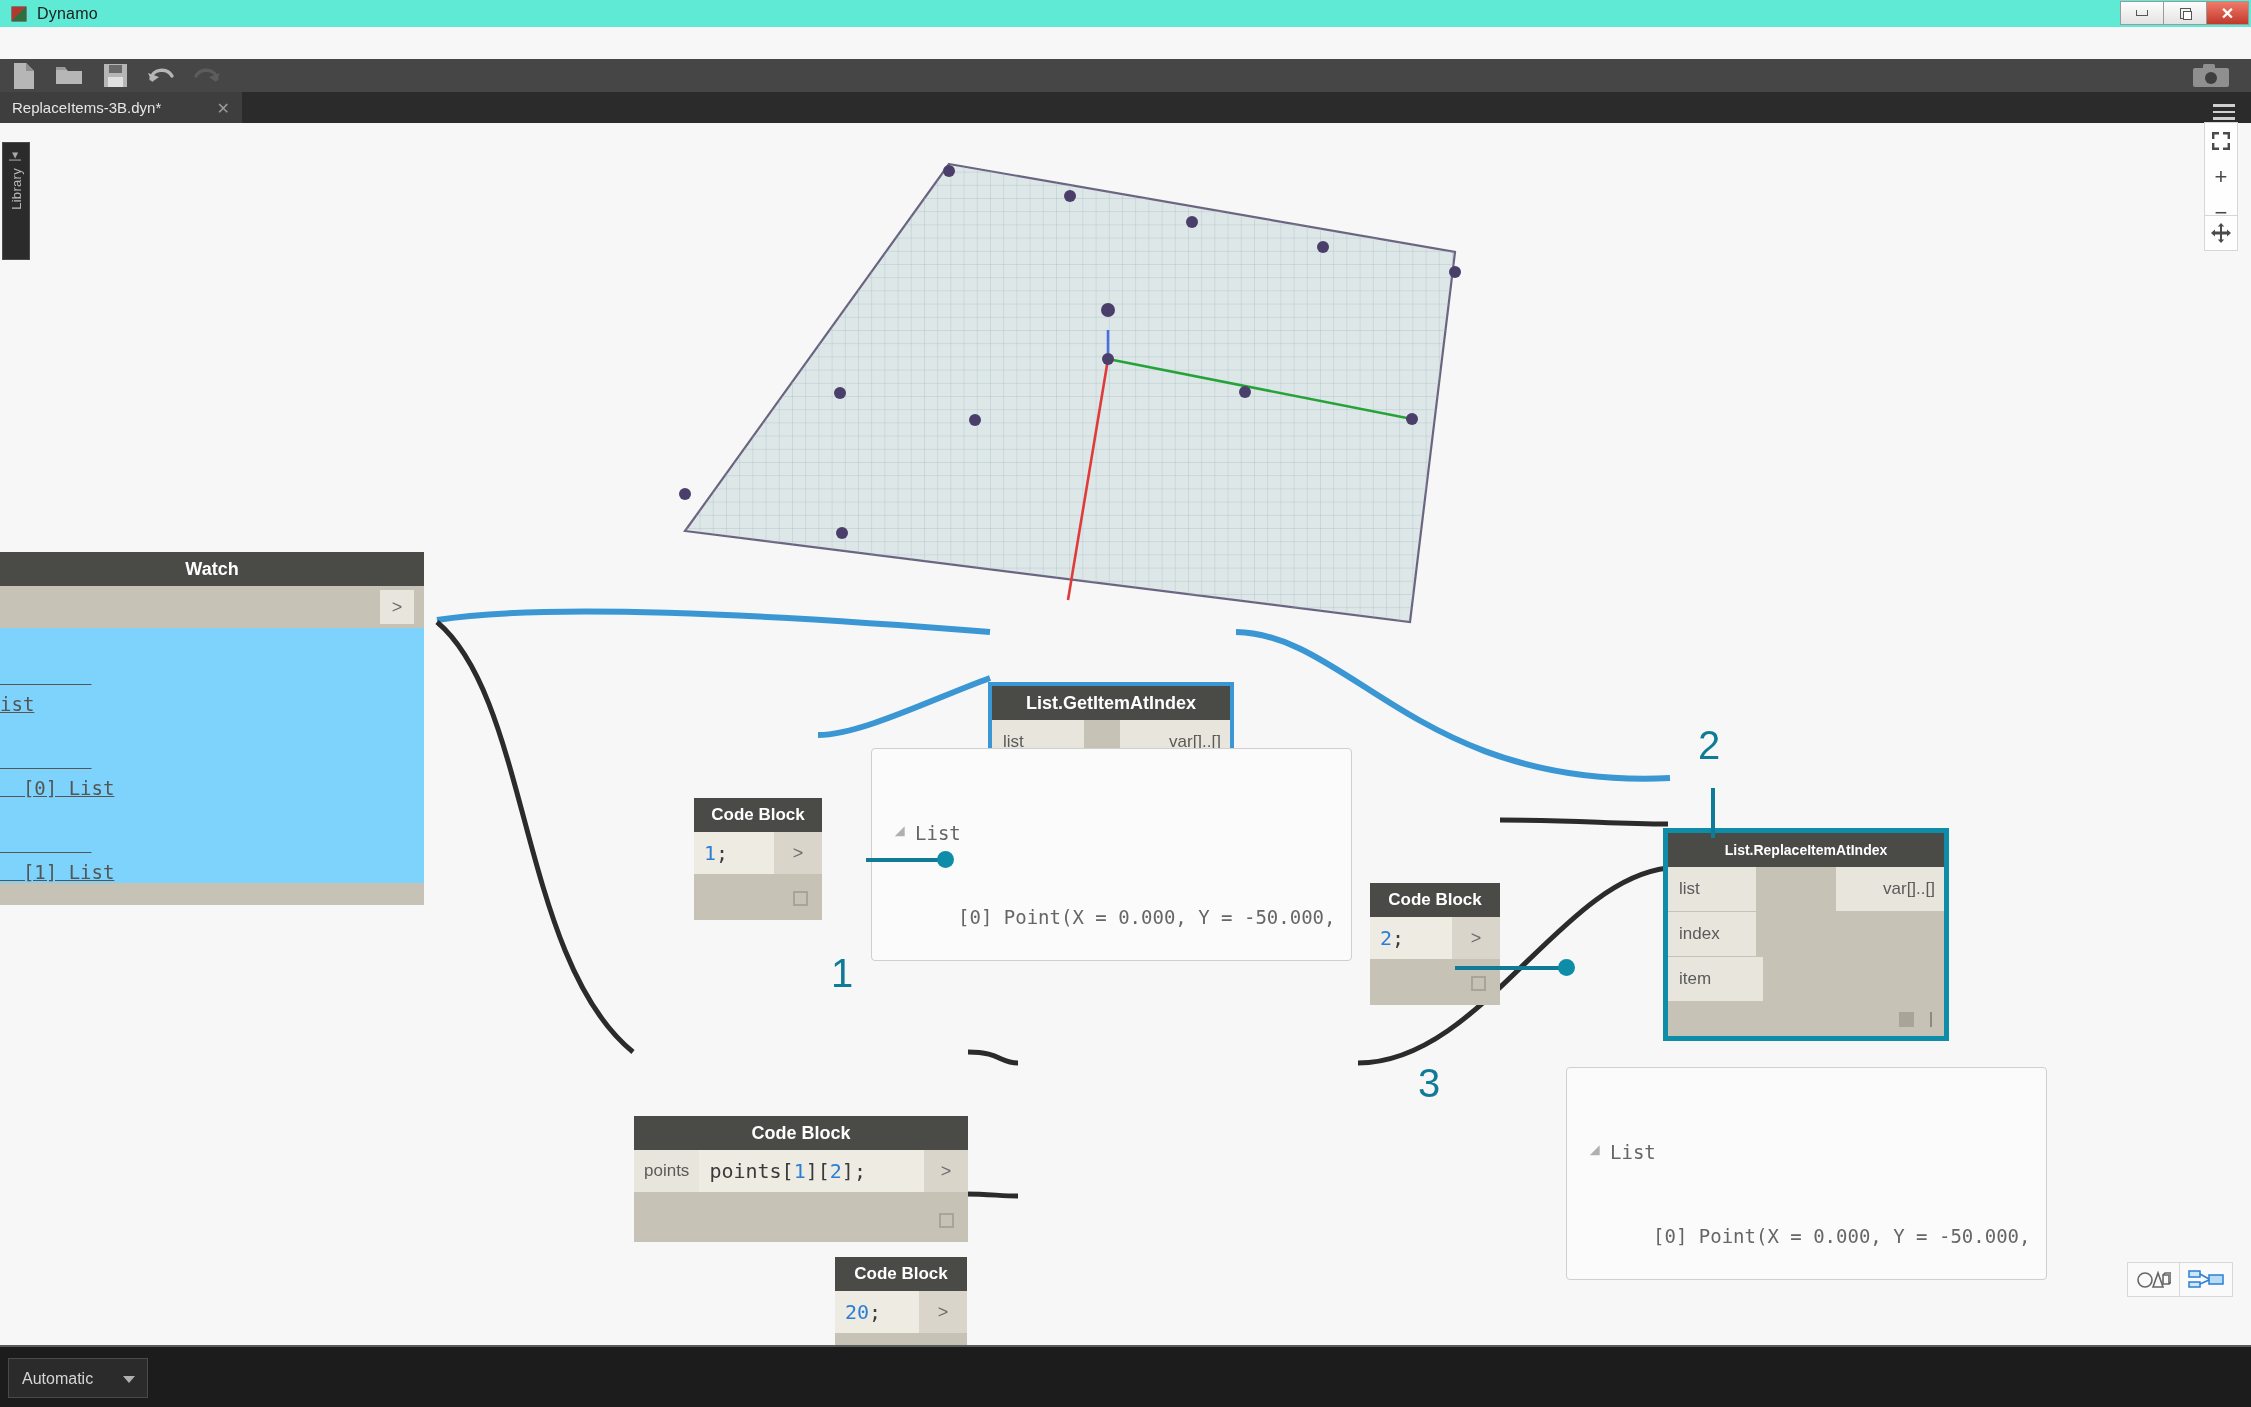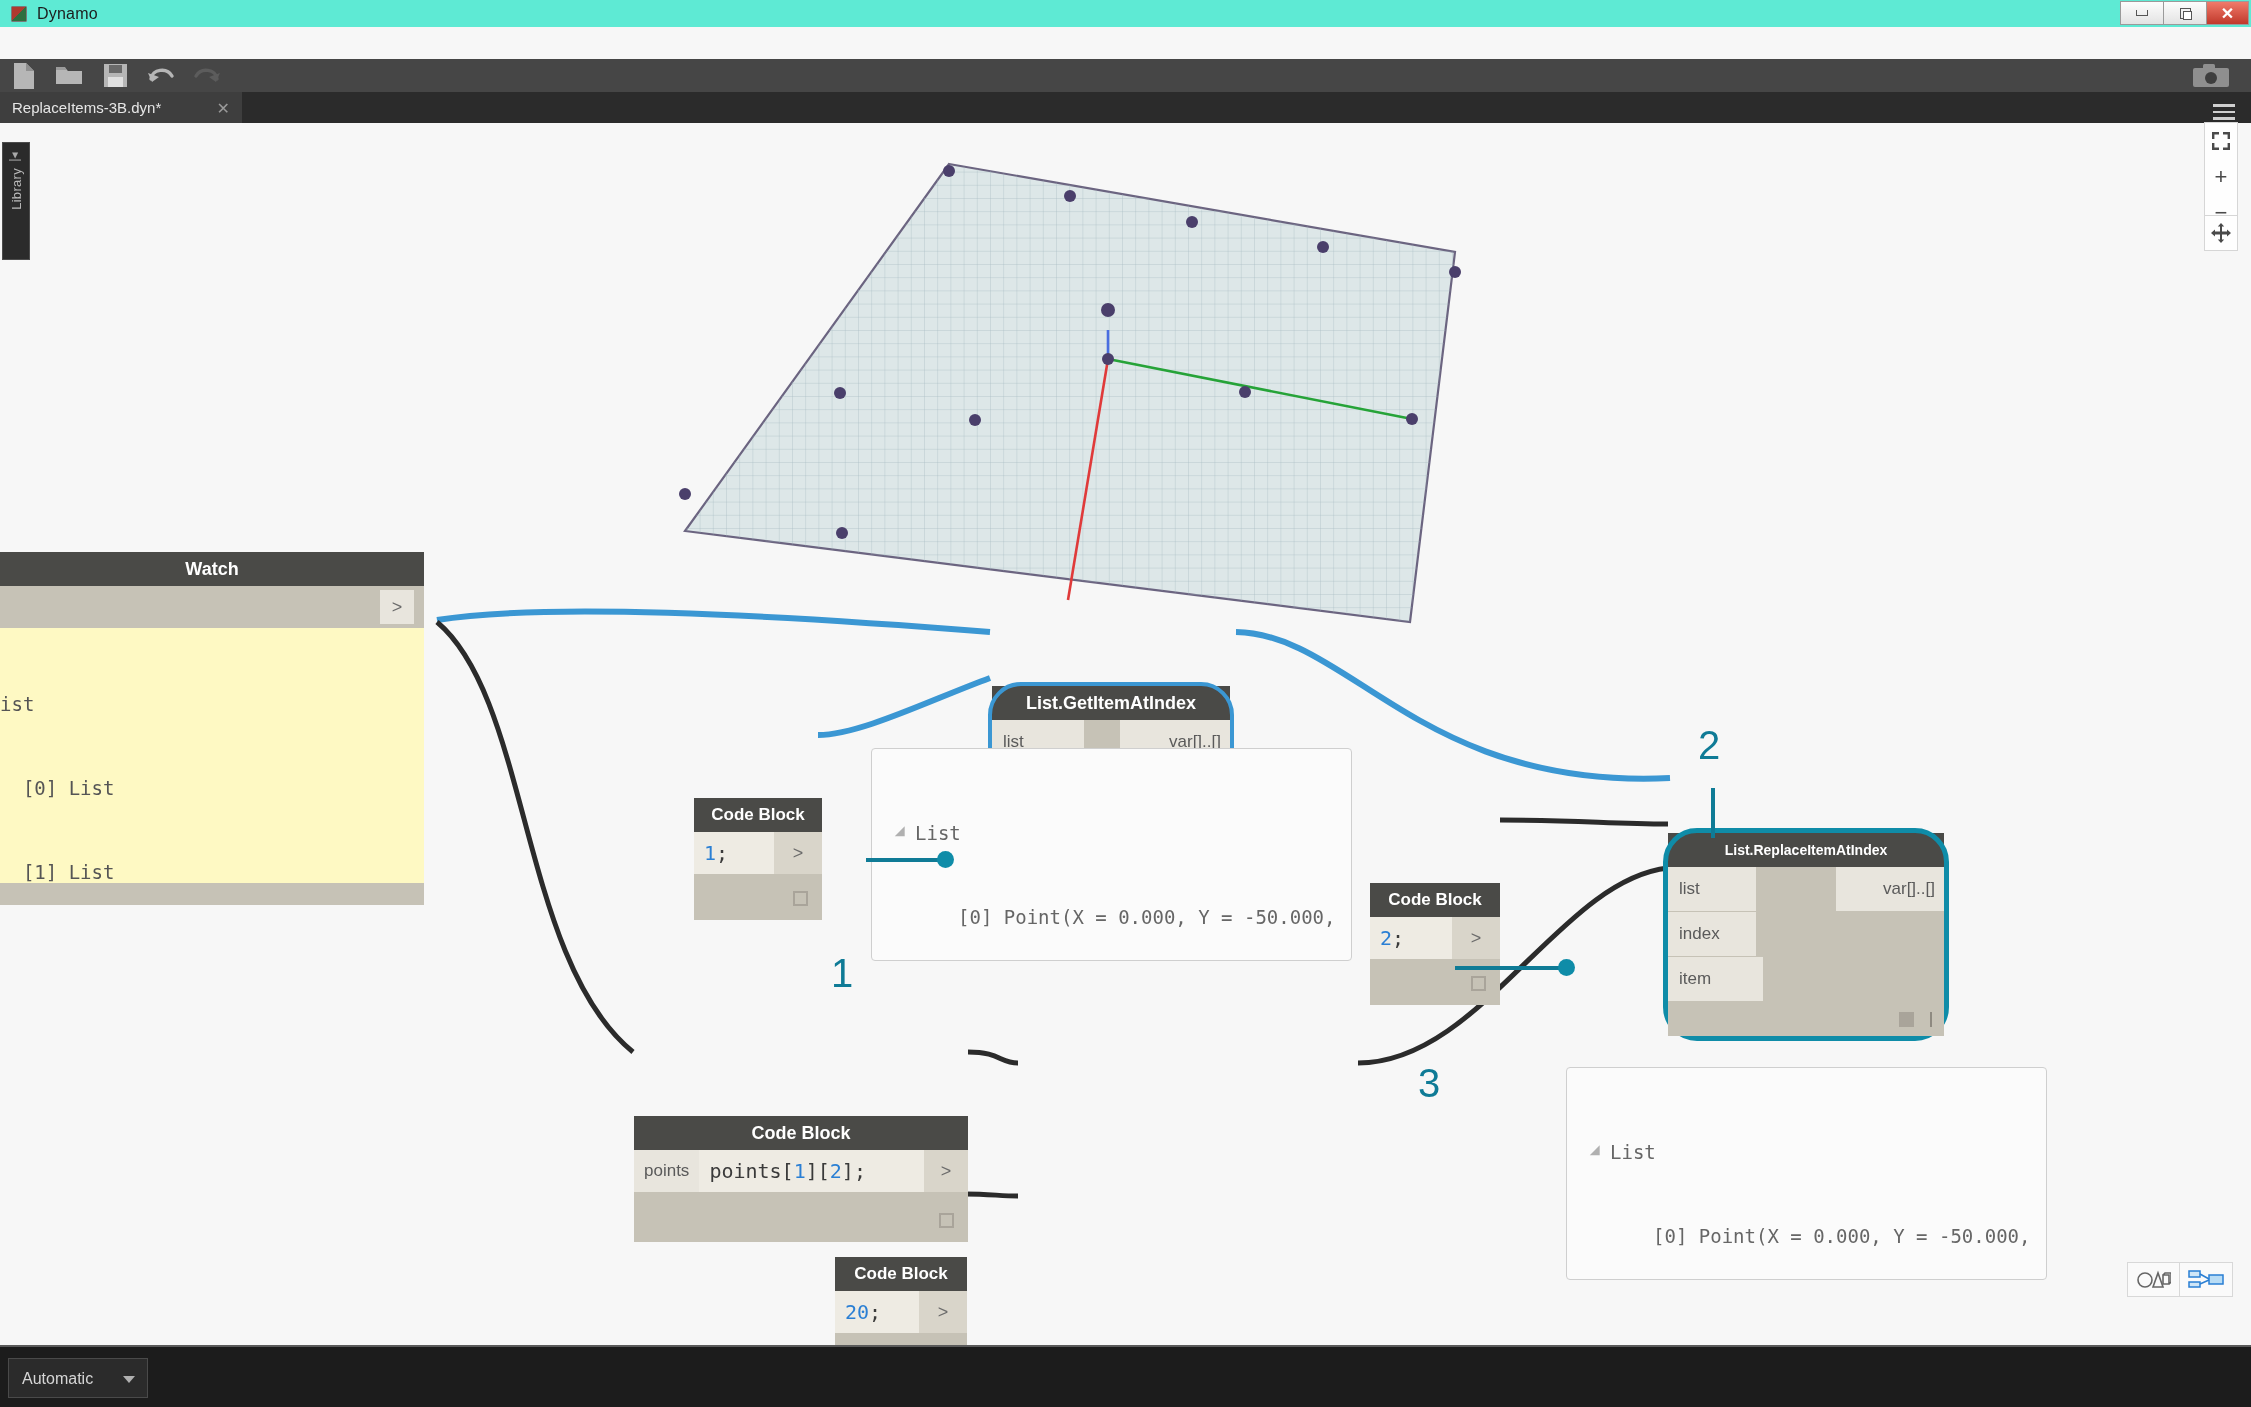--- a/index.html
+++ b/index.html
@@ -96,21 +96,21 @@
     display: flex; flex-direction: column; align-items: center;
   }
   .navbtn { width: 34px; height: 36px; display:flex; align-items:center; justify-content:center; color:#4a4a4a; font-size:22px;}
   .navbox2 {
     position: absolute; right: 13px; top: 215px; width: 34px; height: 36px;
     background: #fefefe; border: 1px solid #d6d6d6;
     display:flex; align-items:center; justify-content:center;
   }
 
   
-  .node { position: absolute; border-radius: 29px; }
+  .node { position: absolute; }
   .node-header {
     background: #4a4a47; color: #fff; font-size: 18px; font-weight: bold;
     text-align: center; line-height: 34px; height: 34px; white-space: nowrap;
     overflow: hidden;
   }
   .node-body { background: #c6c2b6; position: relative; }
   .port {
     background: #e8e5dd; color: #5a5a5a; font-size: 17px;
     padding: 5px 9px 6px 11px; height: 45px; line-height: 34px;
     border-bottom: 1px solid #c6c2b6; white-space: nowrap;
@@ -140,23 +140,23 @@
 
   
   .watch-out {
     background: #c6c2b6; height: 42px; position: relative;
   }
   .watch-chev {
     position: absolute; right: 10px; top: 4px; width: 34px; height: 34px;
     background: #e8e5dd; color: #6b6b6b; font-size: 18px; text-align: center; line-height: 34px;
   }
   .watch-list {
-    background: #fef9c3; font-family: "DejaVu Sans Mono", monospace;
+    background: #7dd3fc; font-family: "DejaVu Sans Mono", monospace;
     font-size: 19px; color: #555; padding: 6px 0 14px 0; line-height: 28px;
-    white-space: pre; overflow: hidden;
+    white-space: pre; overflow: hidden; text-decoration: underline;
   }
 
   
   .bubble {
     position: absolute; background: #fbfbfb; border: 1px solid #cfcfcf;
     border-radius: 4px; padding: 14px 0 10px 0;
     font-family: "DejaVu Sans Mono", monospace; font-size: 19px; color: #666;
     line-height: 28px; white-space: pre; overflow: hidden;
   }
   .bubble .tri {

